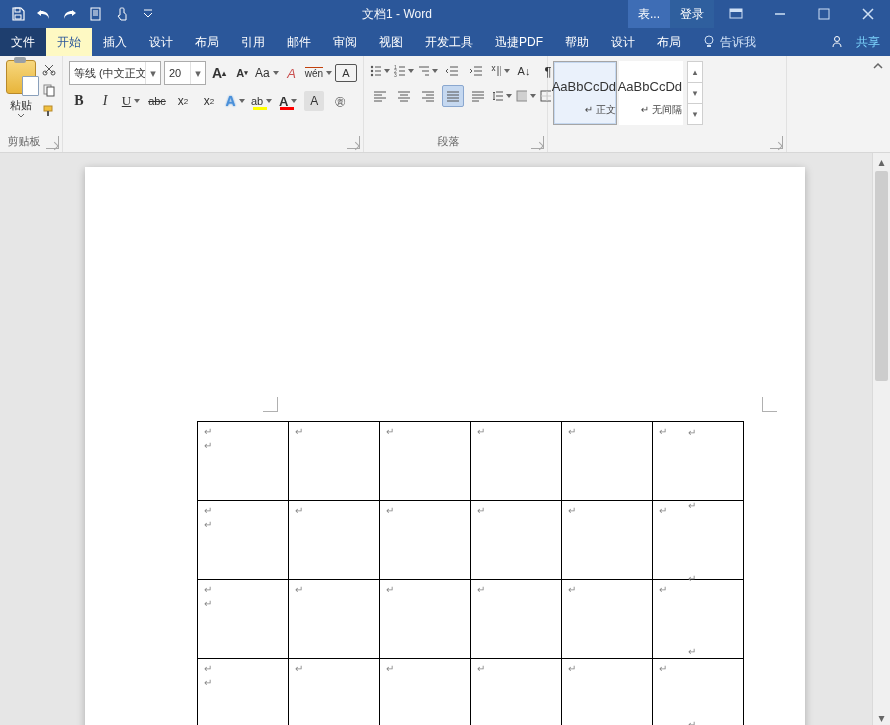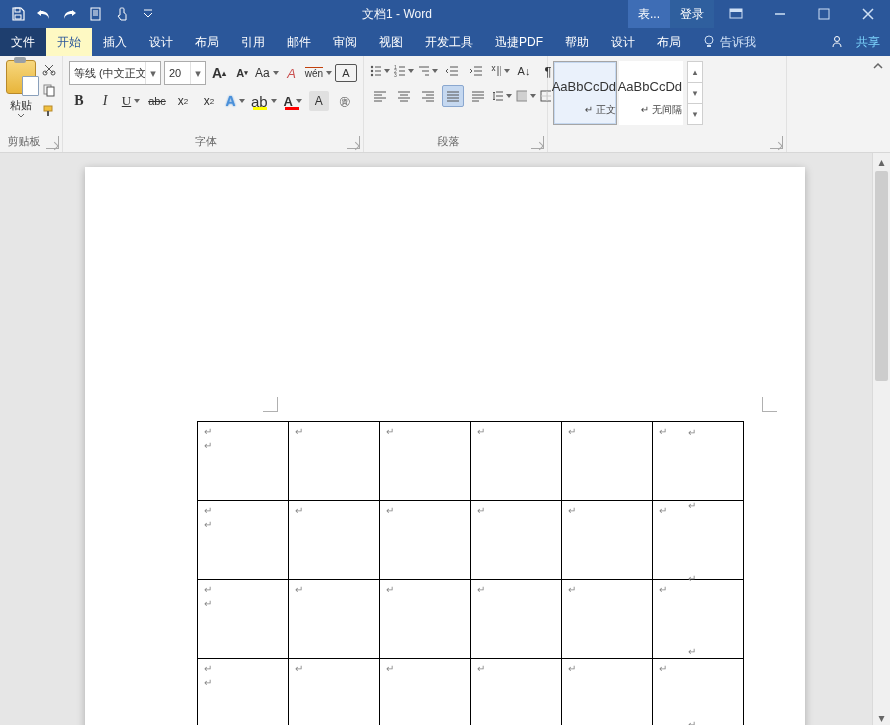--- a/index.html
+++ b/index.html
@@ -231,31 +231,30 @@
     </div>
     <div class="font-row3">
       <div class="ibtn" style="font-weight:bold;font-family:'Times New Roman';font-size:14px">B</div>
       <div class="ibtn" style="font-style:italic;font-family:'Times New Roman';font-size:14px">I</div>
       <div class="ibtn split" style="text-decoration:underline;font-family:'Times New Roman';font-size:13px">U</div>
       <div class="ibtn" style="text-decoration:line-through;font-size:11px">abc</div>
       <div class="ibtn" style="font-size:12px">x<sub style="font-size:8px">2</sub></div>
       <div class="ibtn" style="font-size:12px">x<sup style="font-size:8px">2</sup></div>
       <div class="ibtn split" style="font-size:14px;font-weight:bold;color:#4a90d9;text-shadow:0 0 2px #4a90d9">A</div>
       <div class="ibtn split" style="position:relative">
-          <span style="font-size:15px">ab</span>
+          <span style="font-size:11px">ab</span>
           <span class="underline-color" style="background:#ffff00"></span>
         </div>
       <div class="ibtn split" style="position:relative">
           <span style="font-size:13px;font-weight:bold">A</span>
           <span class="underline-color" style="background:#ff0000"></span>
         </div>
       <div class="ibtn" style="font-size:12px;background:#e0e0e0;width:18px">A</div>
       <div class="ibtn" style="font-size:11px">㊮</div>
     </div>
-    <div class="group-label">字体</div>
     <div class="dlaunch"></div>
   </div>
 
   <div class="group para">
     <div class="para-grid">
       <div class="para-row">
         <div class="ibtn split">
             <svg width="14" height="12">
               <circle cx="2" cy="2" r="1.2" fill="#555"></circle>
               <path d="M5 2h8" stroke="#555"></path>

